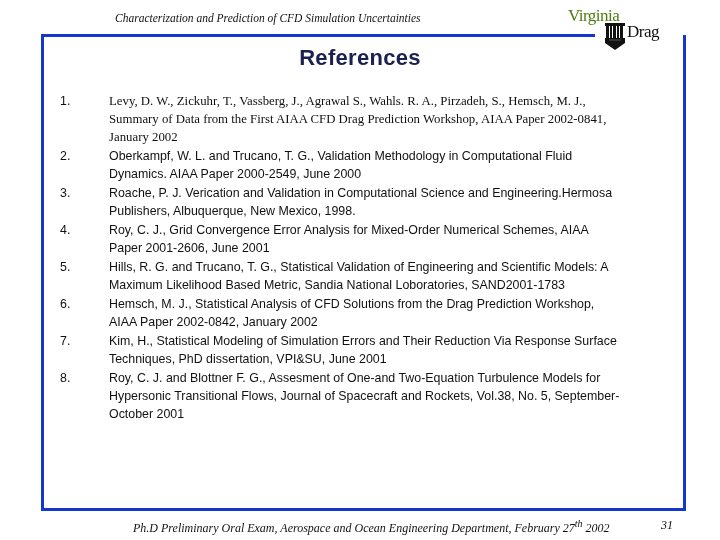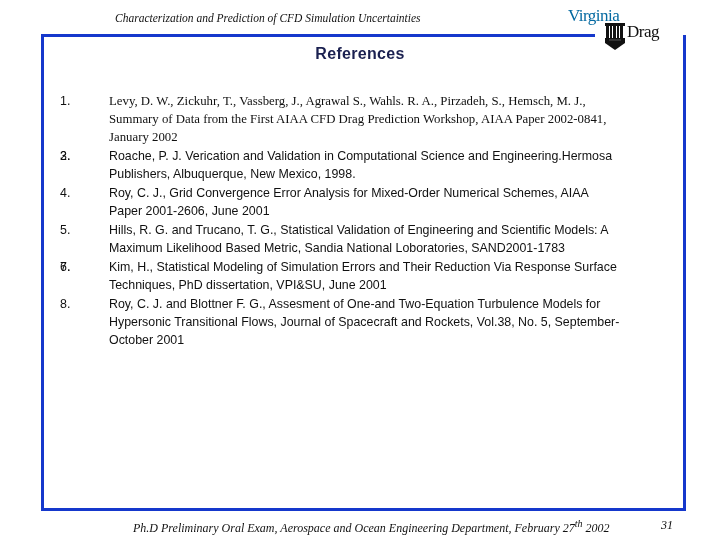--- a/index.html
+++ b/index.html
@@ -42,21 +42,21 @@
       width: 115px;
       height: 46px;
     }
     .logo-virginia {
       position: absolute;
       left: 0;
       top: 0;
       font-family: "Liberation Serif", serif;
       font-size: 17px;
       letter-spacing: -0.5px;
-      color: #0369a1;
+      color: #4d7c0f;
       line-height: 17px;
     }
     .logo-tech {
       position: absolute;
       left: 59px;
       top: 16px;
       font-family: "Liberation Serif", serif;
       font-size: 17px;
       color: #111;
       line-height: 17px;
@@ -102,21 +102,21 @@
       background: #1538cc;
     }
     .slide-title {
       position: absolute;
       left: 0;
       width: 720px;
       top: 45px;
       text-align: center;
       font-family: "Liberation Sans", sans-serif;
       font-weight: bold;
-      font-size: 16px;
+      font-size: 22px;
       color: #1a2050;
       letter-spacing: 0.3px;
     }
     .refs {
       position: absolute;
       left: 60px;
       top: 92px;
       width: 560px;
       margin: 0;
       padding: 0;
@@ -194,35 +194,37 @@
 
 <div class="slide-title">References</div>
 
 <ol class="refs">
   <li class="ref serif">
     <span class="ref-num">1.</span>
     <span>Levy, D. W., Zickuhr, T., Vassberg, J., Agrawal S., Wahls. R. A., Pirzadeh, S., Hemsch, M. J., Summary of Data from the First AIAA CFD Drag Prediction Workshop, AIAA Paper 2002-0841, January 2002</span>
   </li>
   <li class="ref">
     <span class="ref-num">2.</span>
+    <span>Oberkampf, W. L. and Trucano, T. G., Validation Methodology in Computational Fluid  Dynamics. AIAA Paper 2000-2549, June 2000</span>
   </li>
   <li class="ref">
     <span class="ref-num">3.</span>
     <span>Roache, P. J. Verication and Validation in Computational Science and Engineering.Hermosa Publishers, Albuquerque, New Mexico, 1998.</span>
   </li>
   <li class="ref">
     <span class="ref-num">4.</span>
     <span>Roy, C. J., Grid Convergence Error Analysis for Mixed-Order Numerical Schemes, AIAA Paper 2001-2606, June 2001</span>
   </li>
   <li class="ref">
     <span class="ref-num">5.</span>
     <span> Hills, R. G. and Trucano, T. G., Statistical Validation of Engineering and Scientific Models: A Maximum Likelihood Based Metric, Sandia National Loboratories, SAND2001-1783</span>
   </li>
   <li class="ref">
     <span class="ref-num">6.</span>
+    <span>Hemsch, M. J., Statistical Analysis of CFD Solutions from the Drag Prediction Workshop, AIAA Paper 2002-0842, January 2002</span>
   </li>
   <li class="ref">
     <span class="ref-num">7.</span>
     <span>Kim, H., Statistical Modeling of Simulation Errors and Their Reduction Via Response Surface Techniques, PhD dissertation, VPI&amp;SU, June 2001</span>
   </li>
   <li class="ref">
     <span class="ref-num">8.</span>
     <span>Roy, C. J. and Blottner F. G., Assesment of One-and Two-Equation Turbulence Models for Hypersonic Transitional Flows, Journal of Spacecraft and Rockets, Vol.38, No. 5, September-October 2001</span>
   </li>
 </ol>

